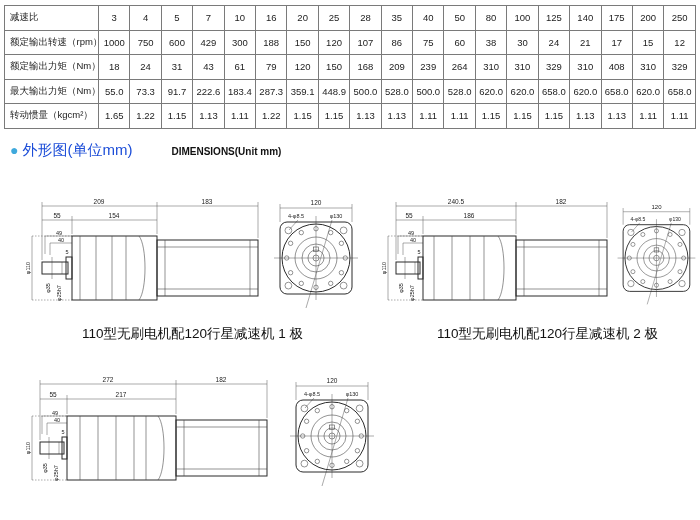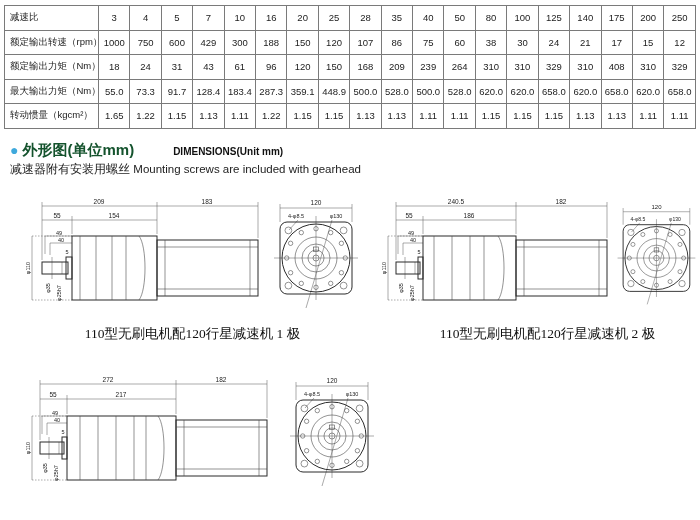--- a/index.html
+++ b/index.html
@@ -9,34 +9,34 @@
   
   .spec-table{position:absolute;left:4px;top:5px;width:692px;border-collapse:collapse;table-layout:fixed;}
   .spec-table td{border:1px solid #7a7a7a;height:23.5px;text-align:center;vertical-align:middle;
                  font-size:9.5px;color:#222;padding:0 1px;white-space:nowrap;overflow:hidden;}
   .spec-table td.rowlabel{text-align:left;padding-left:5px;font-size:9.5px;}
   .spec-table col.c-label{width:94px;}
 
   
   .sec-header{position:absolute;left:10px;top:141px;display:flex;align-items:baseline;gap:4px;}
   .sec-bullet{color:#3fa9dc;font-size:14px;line-height:14px;}
-  .sec-title-cn{font-size:15px;font-weight:bold;color:#14532d;}
+  .sec-title-cn{font-size:15px;font-weight:normal;color:#1d4ed8;}
   .sec-title-en{font-size:10px;font-weight:bold;color:#111;margin-left:3px;padding-left:32px;}
   .sec-note{position:absolute;left:10px;top:161px;font-size:12px;color:#222;}
   .sec-note .en{font-size:11.5px;}
 
   
   .drawing{position:absolute;}
   svg .ol{stroke:#2b2b2b;stroke-width:1;fill:none;}
   svg .il{stroke:#4a4a4a;stroke-width:0.6;fill:none;}
   svg .dl{stroke:#555;stroke-width:0.5;fill:none;}
   svg text.d{font-family:"Liberation Sans",sans-serif;font-size:6.5px;fill:#222;}
   svg text.ds{font-family:"Liberation Sans",sans-serif;font-size:5.5px;fill:#222;}
 
-  .caption{position:absolute;font-family:Liberation Serif, serif;font-size:13.5px;color:#111;text-align:center;}
+  .caption{position:absolute;font-family:Liberation Sans, sans-serif;font-size:13.5px;color:#111;text-align:center;}
 </style>
 </head>
 <body>
 
 <div class="page">
 
   <table class="spec-table">
     <colgroup>
         <col class="c-label">
       </colgroup>
@@ -85,41 +85,41 @@
           <td>15</td>
           <td>12</td>
         </tr>
         <tr>
           <td class="rowlabel">额定输出力矩（Nm）</td>
           <td>18</td>
           <td>24</td>
           <td>31</td>
           <td>43</td>
           <td>61</td>
-          <td>96</td>
+          <td>79</td>
           <td>120</td>
           <td>150</td>
           <td>168</td>
           <td>209</td>
           <td>239</td>
           <td>264</td>
           <td>310</td>
           <td>310</td>
           <td>329</td>
           <td>310</td>
           <td>408</td>
           <td>310</td>
           <td>329</td>
         </tr>
         <tr>
           <td class="rowlabel">最大输出力矩（Nm）</td>
           <td>55.0</td>
           <td>73.3</td>
           <td>91.7</td>
-          <td>128.4</td>
+          <td>222.6</td>
           <td>183.4</td>
           <td>287.3</td>
           <td>359.1</td>
           <td>448.9</td>
           <td>500.0</td>
           <td>528.0</td>
           <td>500.0</td>
           <td>528.0</td>
           <td>620.0</td>
           <td>620.0</td>
@@ -151,24 +151,20 @@
           <td>1.11</td>
           <td>1.11</td>
         </tr>
       </tbody>
   </table>
 
   <div class="sec-header">
     <span class="sec-bullet">●</span>
     <span class="sec-title-cn">外形图(单位mm)</span>
     <span class="sec-title-en">DIMENSIONS(Unit mm)</span>
-  </div>
-  <div class="sec-note">
-    <span>减速器附有安装用螺丝</span>
-    <span class="en">Mounting screws are included with gearhead</span>
   </div>
 
   <svg class="drawing" style="left:22px;top:194px;" width="250" height="126" viewBox="0 0 250 126">
     <g class="dl">
       <line x1="20" y1="8" x2="20" y2="66"></line>
         <line x1="135" y1="8" x2="135" y2="40"></line>
         <line x1="236" y1="8" x2="236" y2="44"></line>
       <line x1="20" y1="12" x2="135" y2="12"></line>
         <line x1="135" y1="12" x2="236" y2="12"></line>
       <line x1="50" y1="22" x2="50" y2="40"></line>

